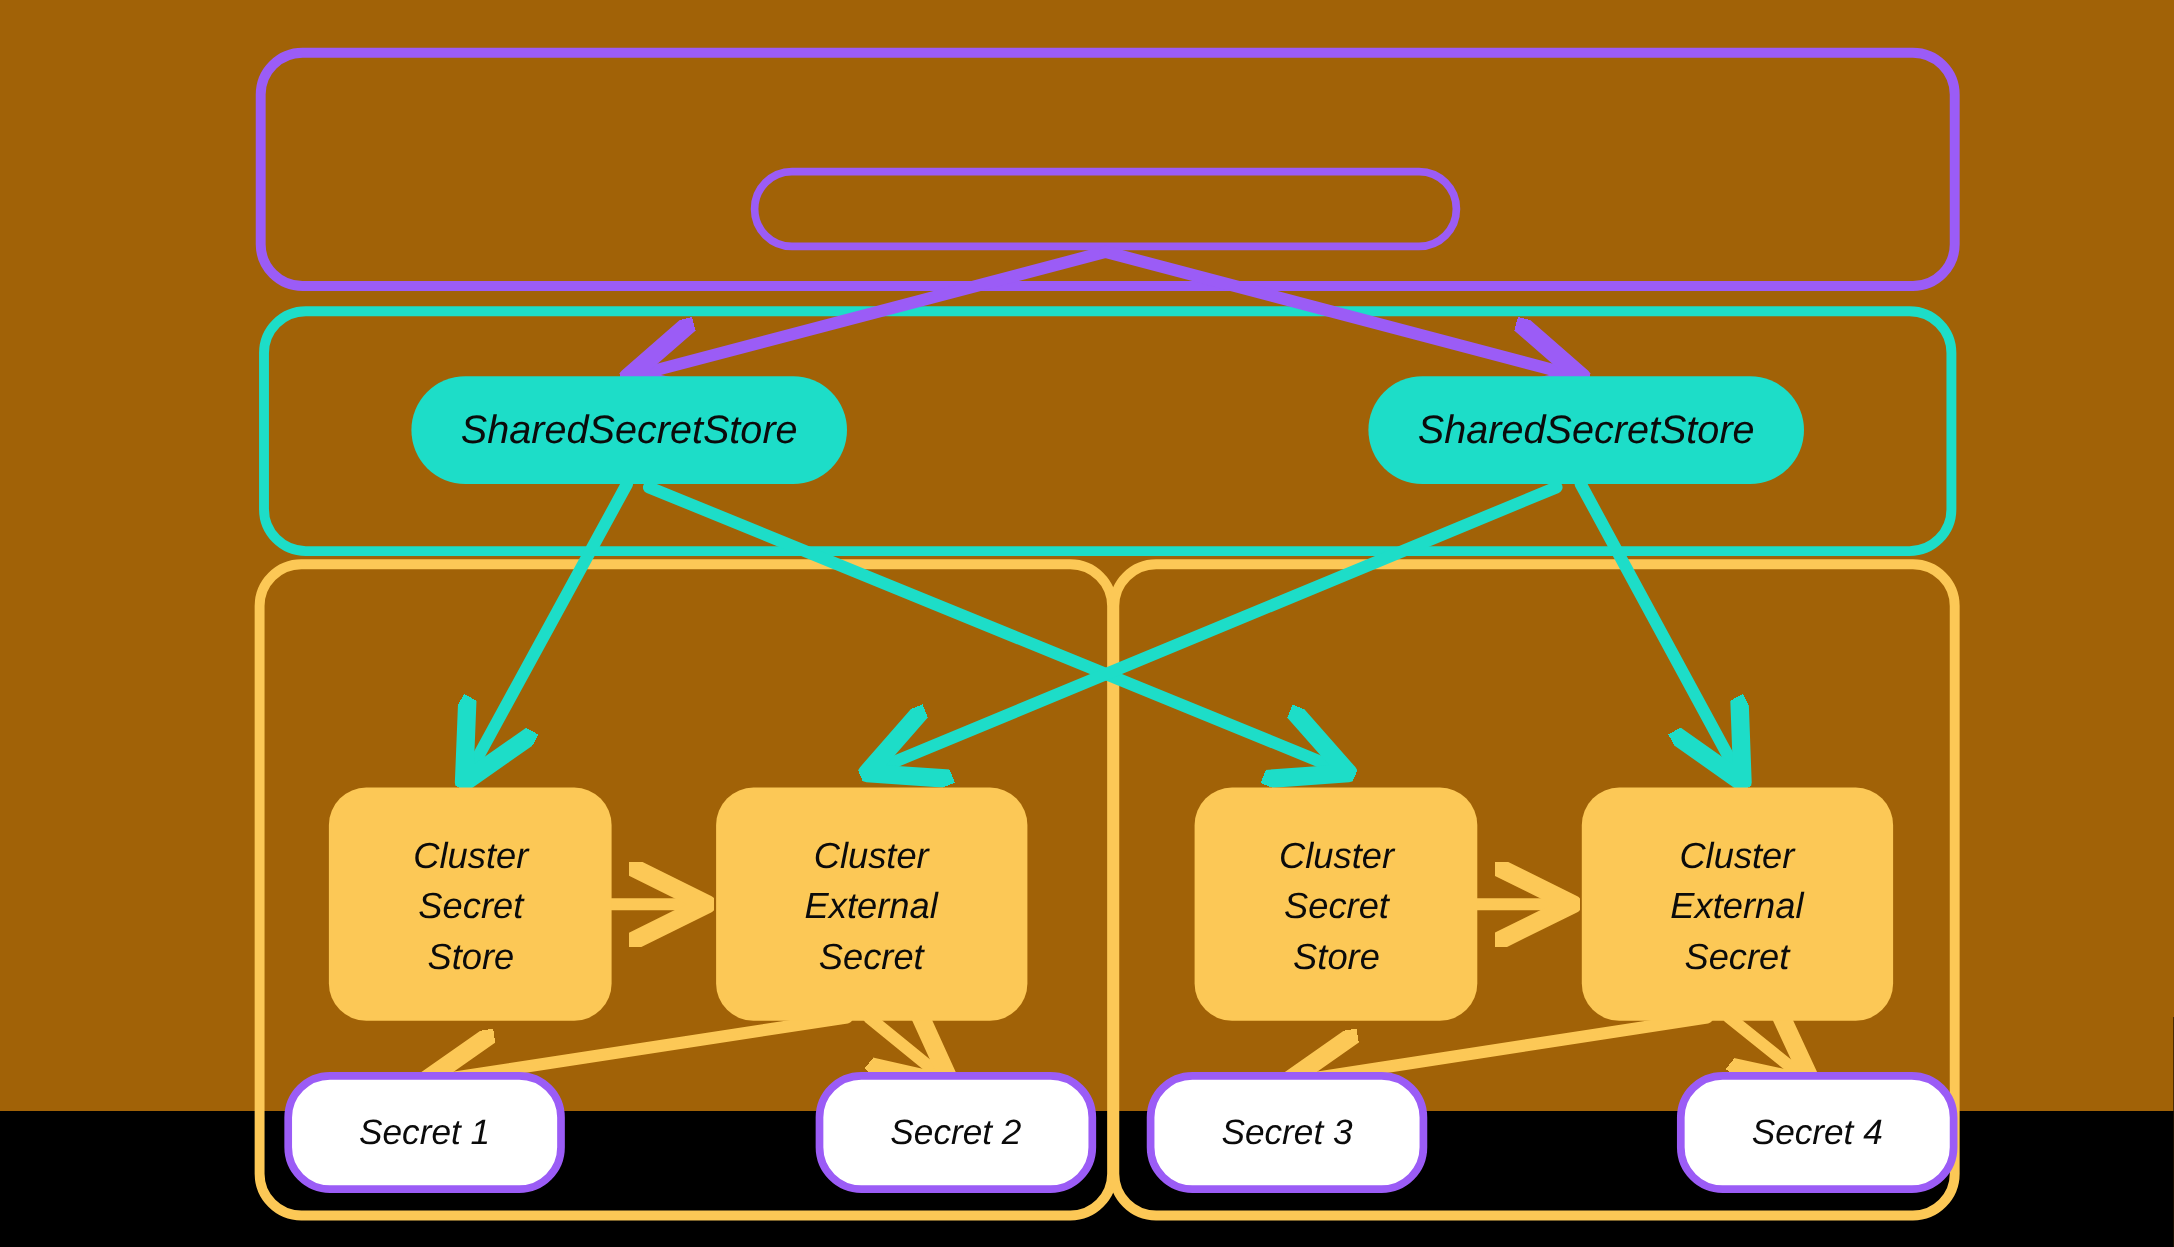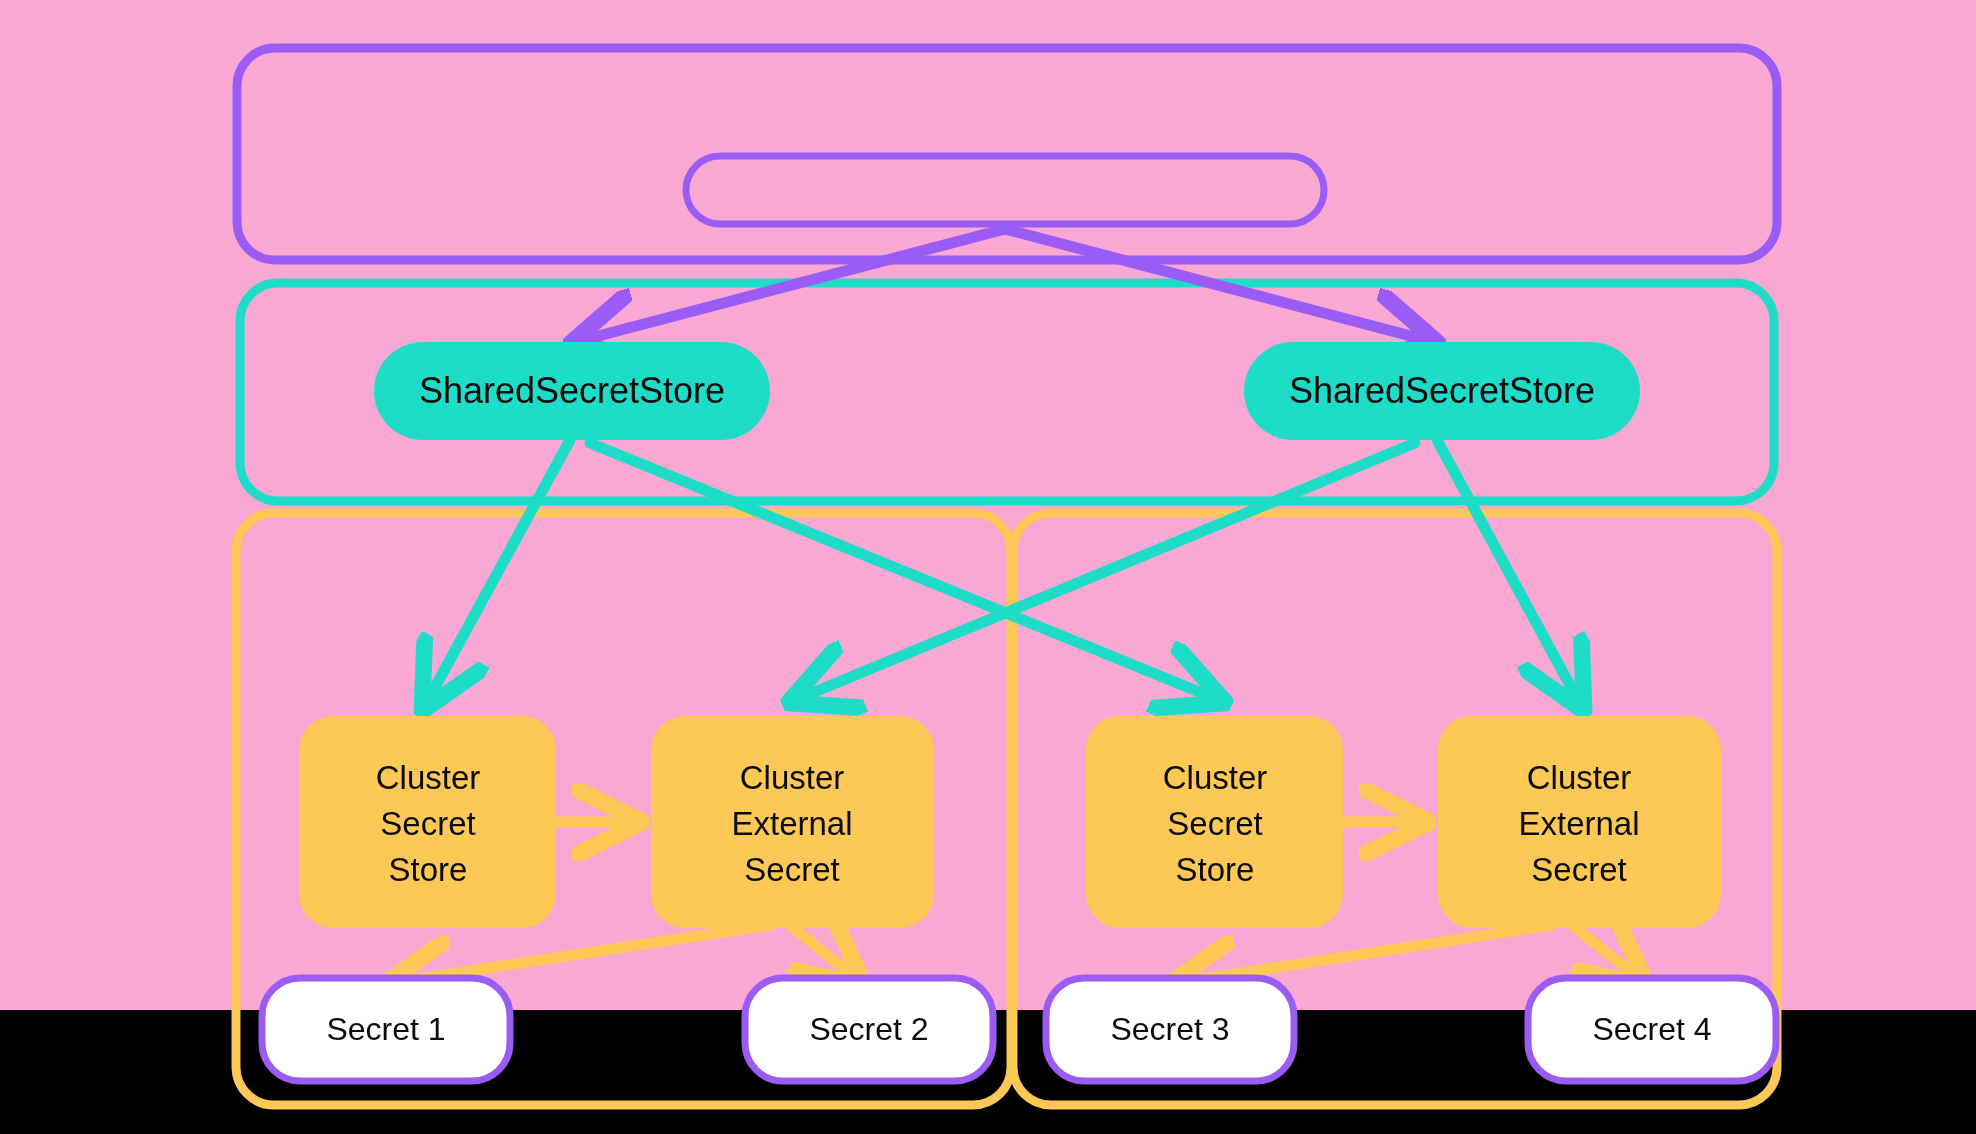--- a/index.html
+++ b/index.html
@@ -1,21 +1,21 @@
 <!DOCTYPE html>
 <html><head>
 <meta charset="utf-8">
 <style>
   html,body{margin:0;padding:0;background:#000;}
   body{
     width:1976px;height:1134px;
     font-family:"Liberation Sans", sans-serif;
     overflow:hidden;
   }
-  #stage{position:relative;width:1976px;height:1010px;background:#f9a8d4;}
+  #stage{position:relative;width:1976px;height:1010px;background:#a16207;font-style:italic;}
   svg#diagram{position:absolute;left:0;top:0;width:1976px;height:1134px;display:block;}
   .node-label{
     font-family:"Liberation Sans", sans-serif;
     text-anchor:middle;
     dominant-baseline:middle;
     fill:#0b0b0b;
   }
   .lbl-shared{font-size:36px;}
   .lbl-cluster{font-size:33px;}
   .lbl-secret{font-size:32px;}

